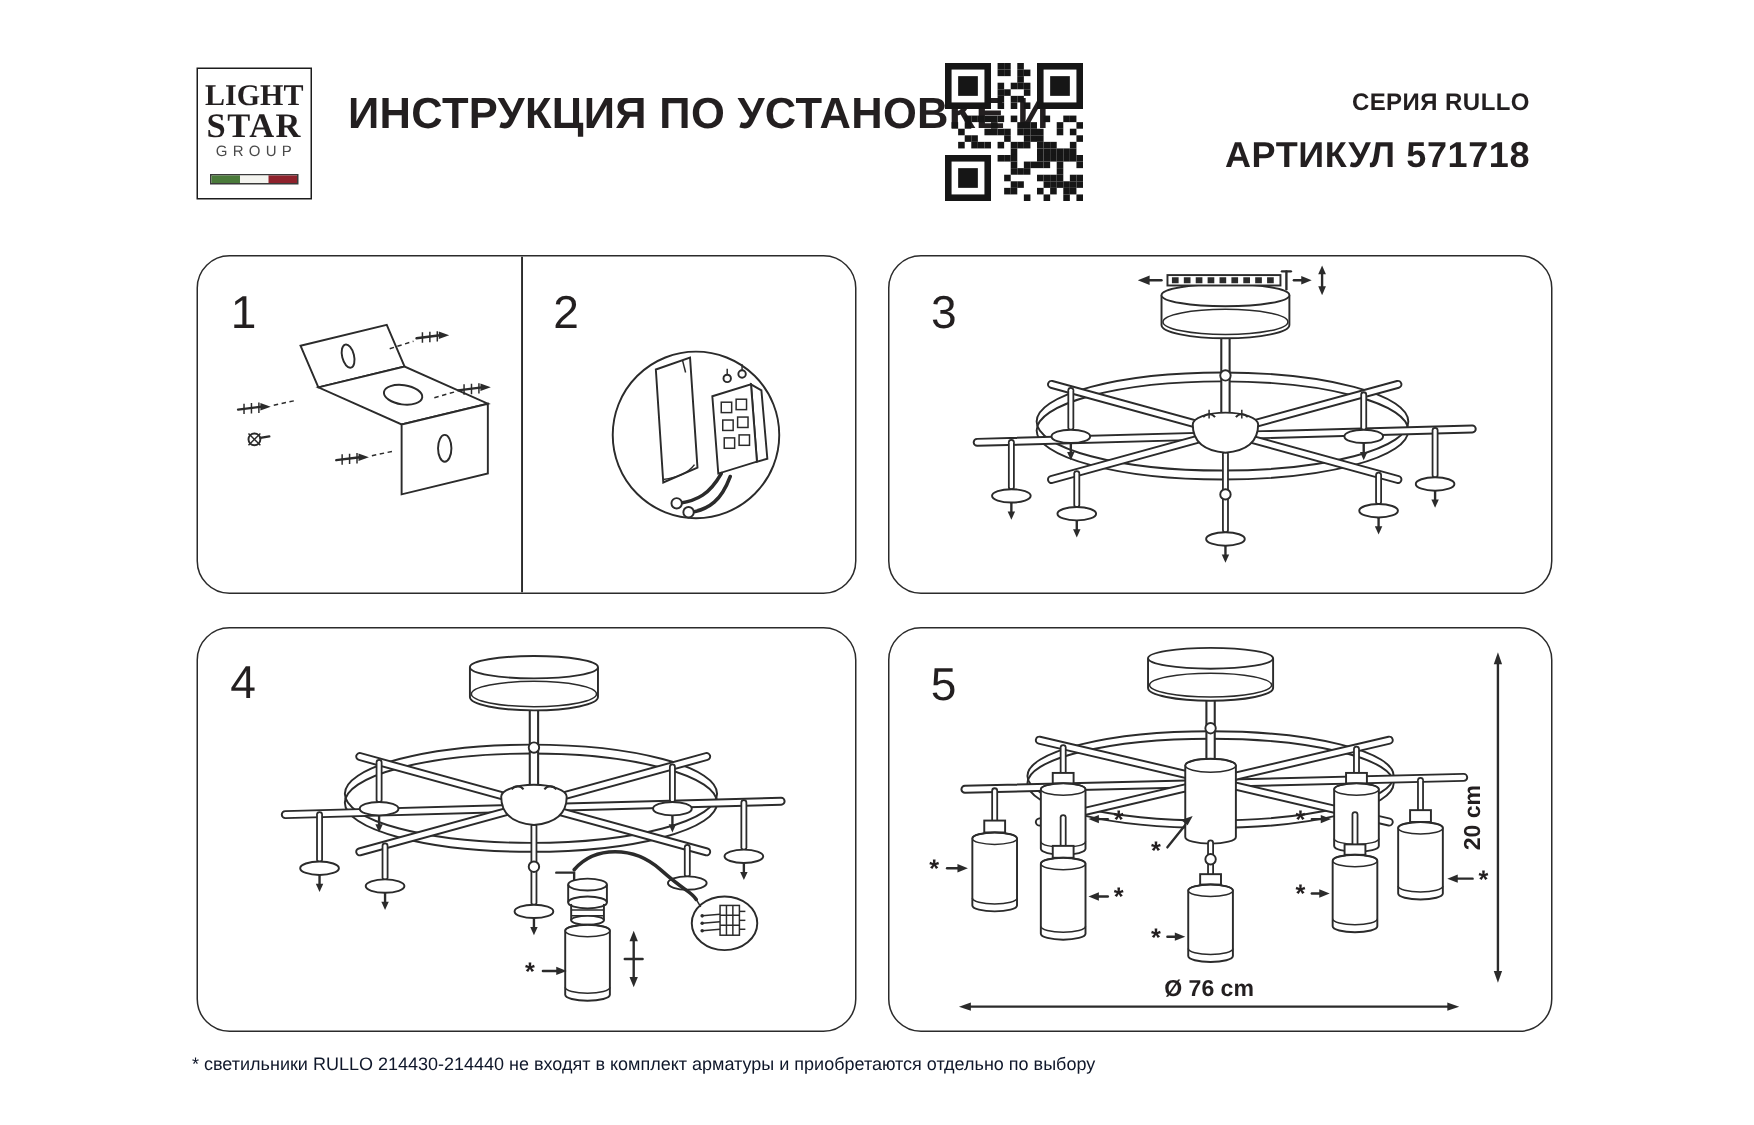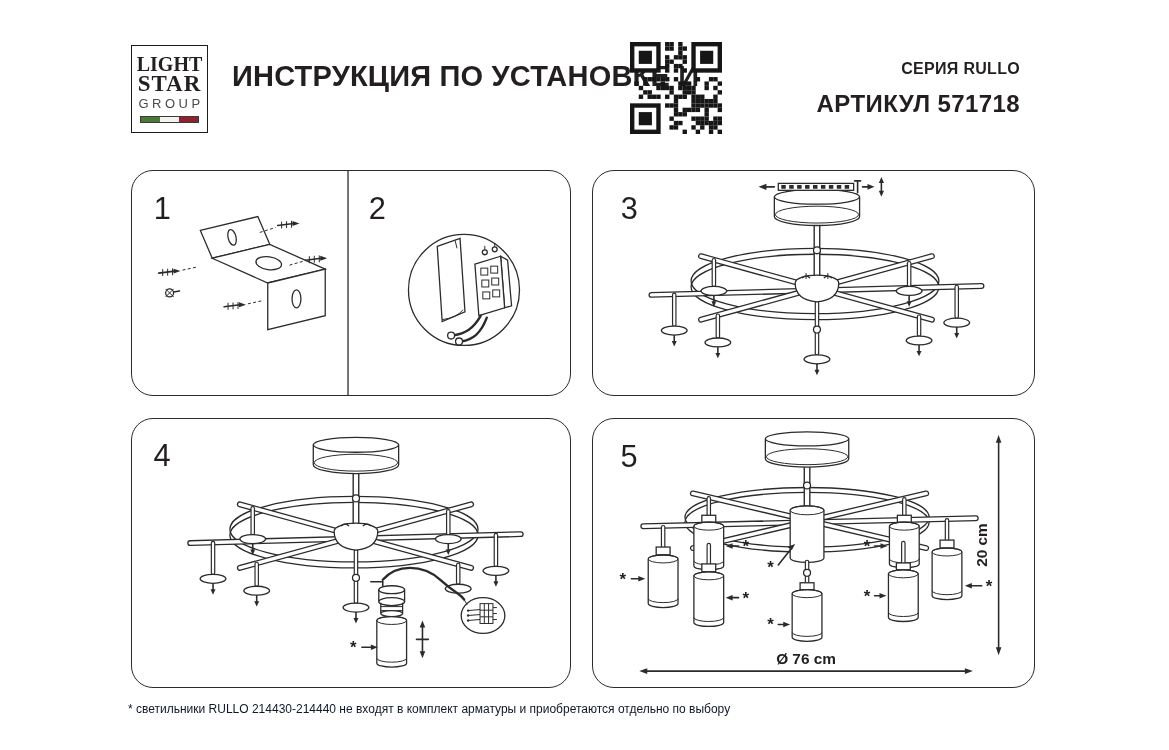--- a/index.html
+++ b/index.html
@@ -5,21 +5,21 @@
   html,body{margin:0;padding:0;background:#fff;}
   .page{position:relative;width:1076px;height:750px;background:#ffffff;overflow:hidden;
         font-family:"Liberation Sans",sans-serif;color:#231f20;border-radius:32px;}
   
   .logo-box{position:absolute;left:131px;top:45px;width:77px;height:88px;
             border:1.5px solid #1c1c1c;box-sizing:border-box;text-align:center;}
   .logo-light{font-family:"Liberation Serif",serif;font-weight:bold;font-size:20px;
               line-height:17px;margin-top:10px;letter-spacing:0px;}
   .logo-star{font-family:Liberation Serif, serif;font-weight:bold;font-size:23px;
              line-height:21px;letter-spacing:1px;}
-  .logo-group{font-size:13px;letter-spacing:3.5px;color:#4a4a4a;margin-top:2px;margin-left:3px;}
+  .logo-group{font-size:10px;letter-spacing:3.5px;color:#4a4a4a;margin-top:2px;margin-left:3px;}
   .logo-flag{position:absolute;left:8px;right:8px;bottom:9px;height:7px;
              border:1px solid #3a3a3a;display:flex;box-sizing:border-box;}
   .logo-flag span{flex:1;}
   .flag-green{background:#4a7a3a;}
   .flag-white{background:#f4f4ef;}
   .flag-red{background:#8f222c;}
   .doc-title{position:absolute;left:232px;top:48px;font-weight:bold;font-size:29px;
              line-height:29px;letter-spacing:.2px;margin-top:14px;}
   .qr{position:absolute;left:630px;top:42px;width:92px;height:92px;}
   .product{position:absolute;left:768px;top:60px;width:252px;text-align:right;}

